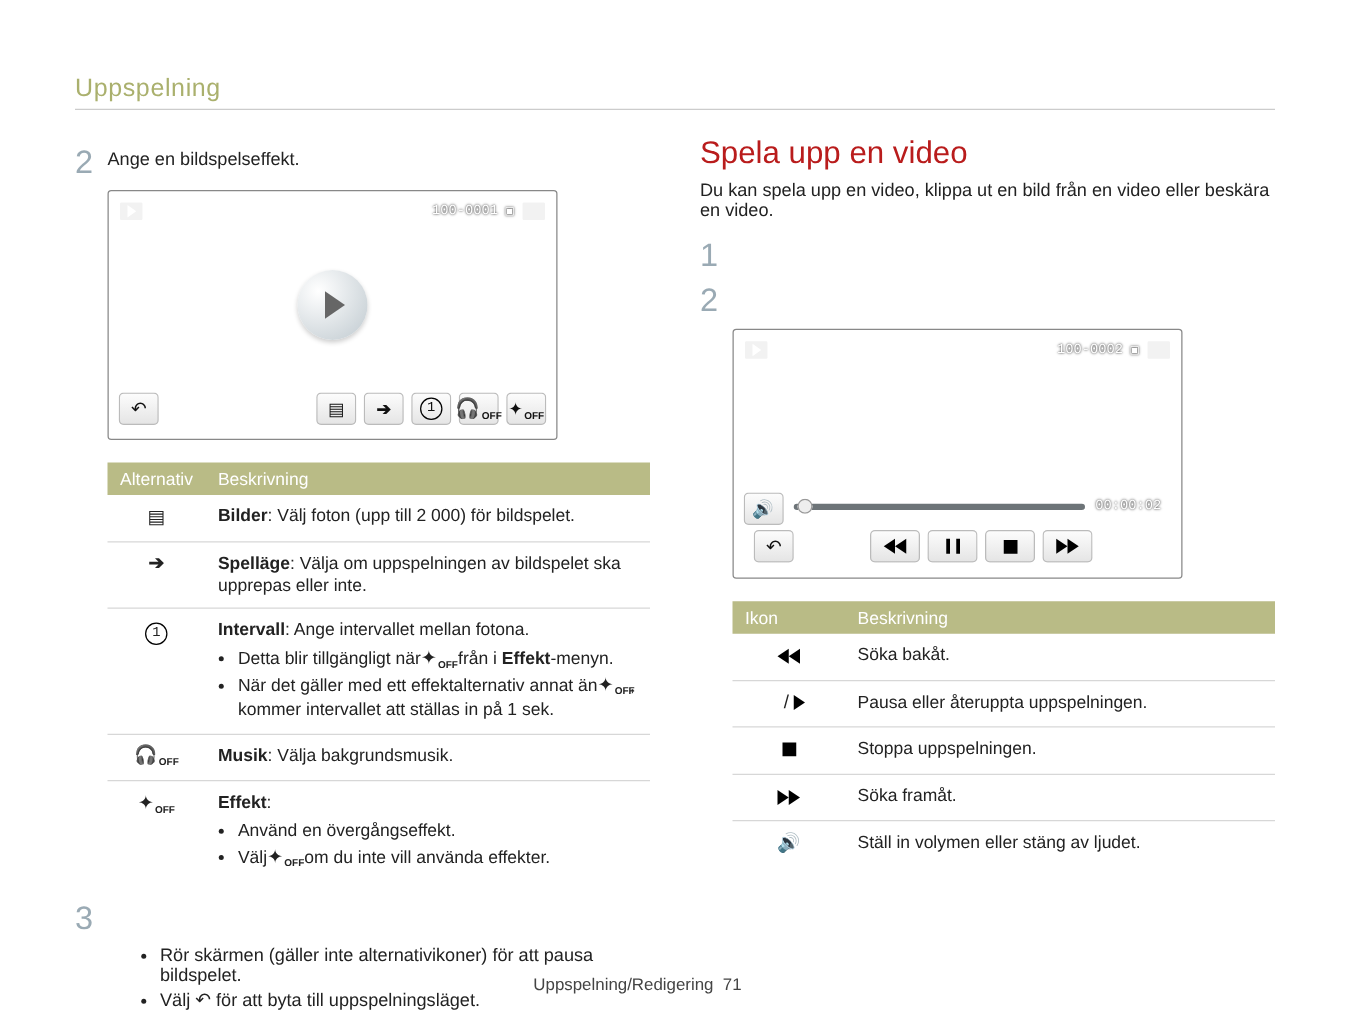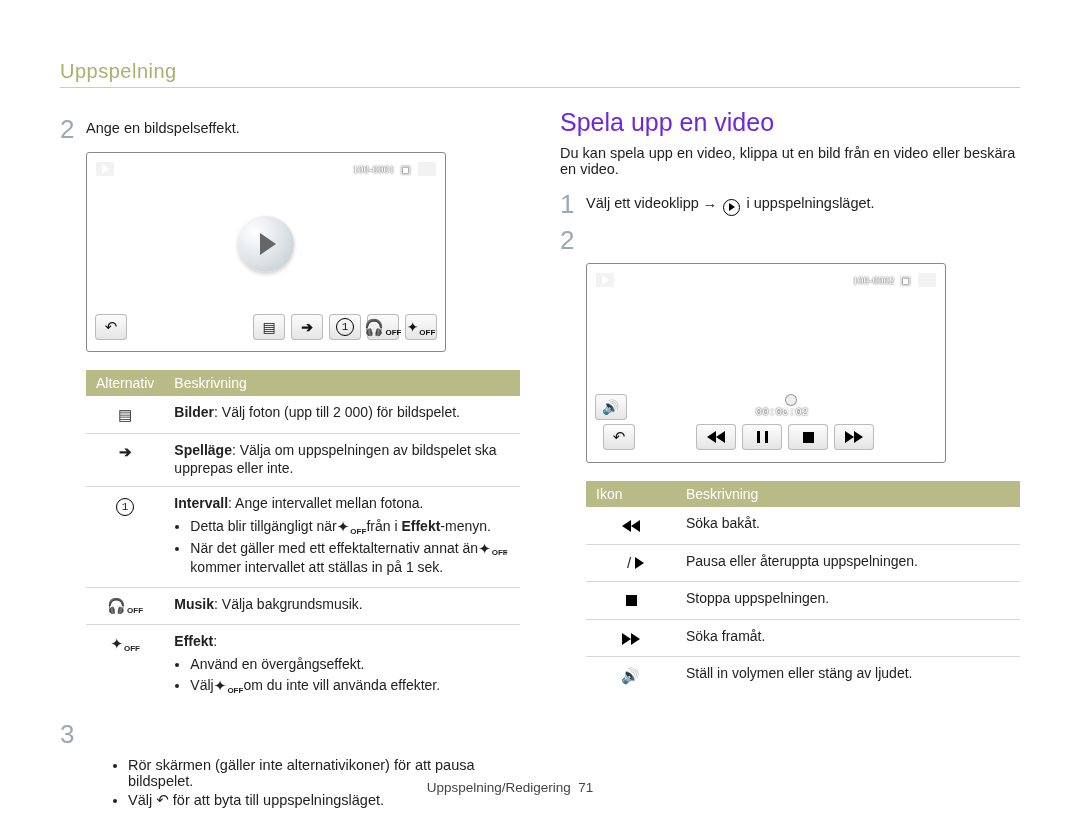--- a/index.html
+++ b/index.html
@@ -41,21 +41,21 @@
     margin-right: 6px;
     line-height: 1;
   }
   .step-line {
     display: flex;
     align-items: flex-start;
     margin: 4px 0 10px 0;
   }
   .step-text { padding-top: 4px; }
   .title-right {
-    color: #6d28d9;
+    color: #b91c1c;
     font-size: 25px;
     margin: -4px 0 8px 0;
   }
 
   
   .screen {
     width: 360px;
     height: 200px;
     box-sizing: border-box;
     background: #fff;
@@ -65,21 +65,21 @@
     padding: 6px 8px;
     position: relative;
     display: flex;
     flex-direction: column;
   }
   .screen .topbar {
     display: flex;
     justify-content: space-between;
     align-items: center;
     font-size: 11px;
-    font-family: Liberation Serif, serif;
+    font-family: Liberation Mono, monospace;
     color: #fff;
     height: 20px;
     text-shadow: 0 0 2px #000;
   }
   .topbar .play-box, .topbar .batt {
     width: 18px; height: 14px; border: 1.5px solid #fff; border-radius: 2px;
     display: inline-flex; align-items: center; justify-content: center;
     background: rgba(0,0,0,0.05);
   }
   .batt { position: relative; }
@@ -124,21 +124,20 @@
   .sbtn.wide { width: 40px; }
   .off-sub { font-size: 8px; position: relative; top: 5px; margin-left: 1px; font-weight: bold; }
 
   
   .timeline {
     margin: 0 8px 4px 8px;
     height: 14px;
     display: flex; align-items: center; gap: 8px;
     font-family: "Courier New", monospace; font-size: 11px; color: #fff;
     text-shadow: 0 0 2px #000;
-    flex-direction: column;
   }
   .timeline .bar {
     flex: 1; height: 5px; background: #6d7478; border-radius: 3px; position: relative;
   }
   .timeline .bar::after {
     content:""; position:absolute; left:3px; top:-4px; width:12px; height:12px;
     border-radius: 50%; background: #eee; box-shadow: inset 0 0 0 1px #999;
   }
   .vrow2 {
     display:flex; align-items:center; gap:6px; margin: 0 8px 6px 8px;
@@ -319,23 +318,20 @@
         </li>
       </ul>
     </div>
 
     <div class="col">
       <div class="title-right">Spela upp en video</div>
       <div style="margin-bottom:14px">Du kan spela upp en video, klippa ut en bild från en video eller beskära en video.</div>
 
       <div class="step-line">
         <span class="step-num">1</span>
-        <span class="step-text">
-          <span>Välj ett videoklipp → </span><span class="play-circle-inline"></span><span> i uppspelningsläget.</span>
-        </span>
       </div>
       <div class="step-line">
         <span class="step-num">2</span>
       </div>
 
       <div class="screen">
         <div class="grad"></div>
         <div class="topbar">
           <span class="play-box">
               <span class="tri" style="border-left-color:#fff;border-left-width:7px;border-top-width:5px;border-bottom-width:5px;"></span>

